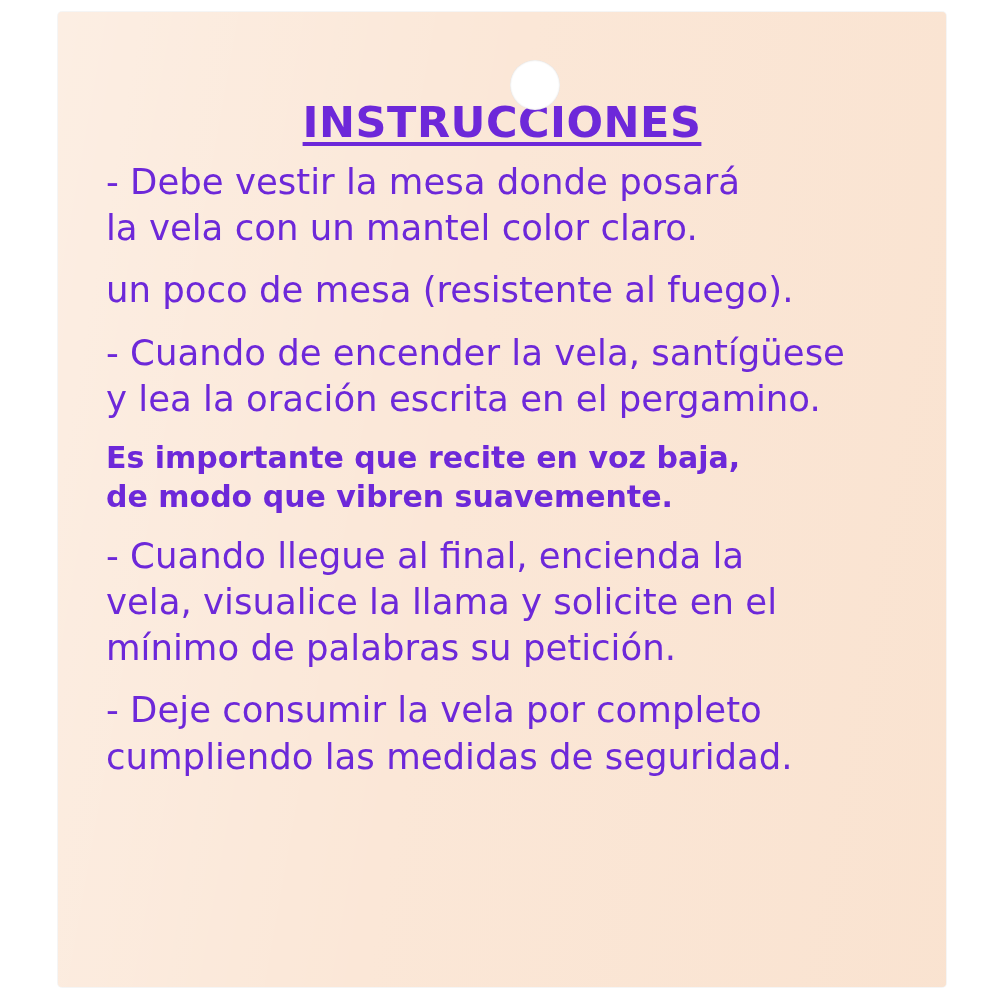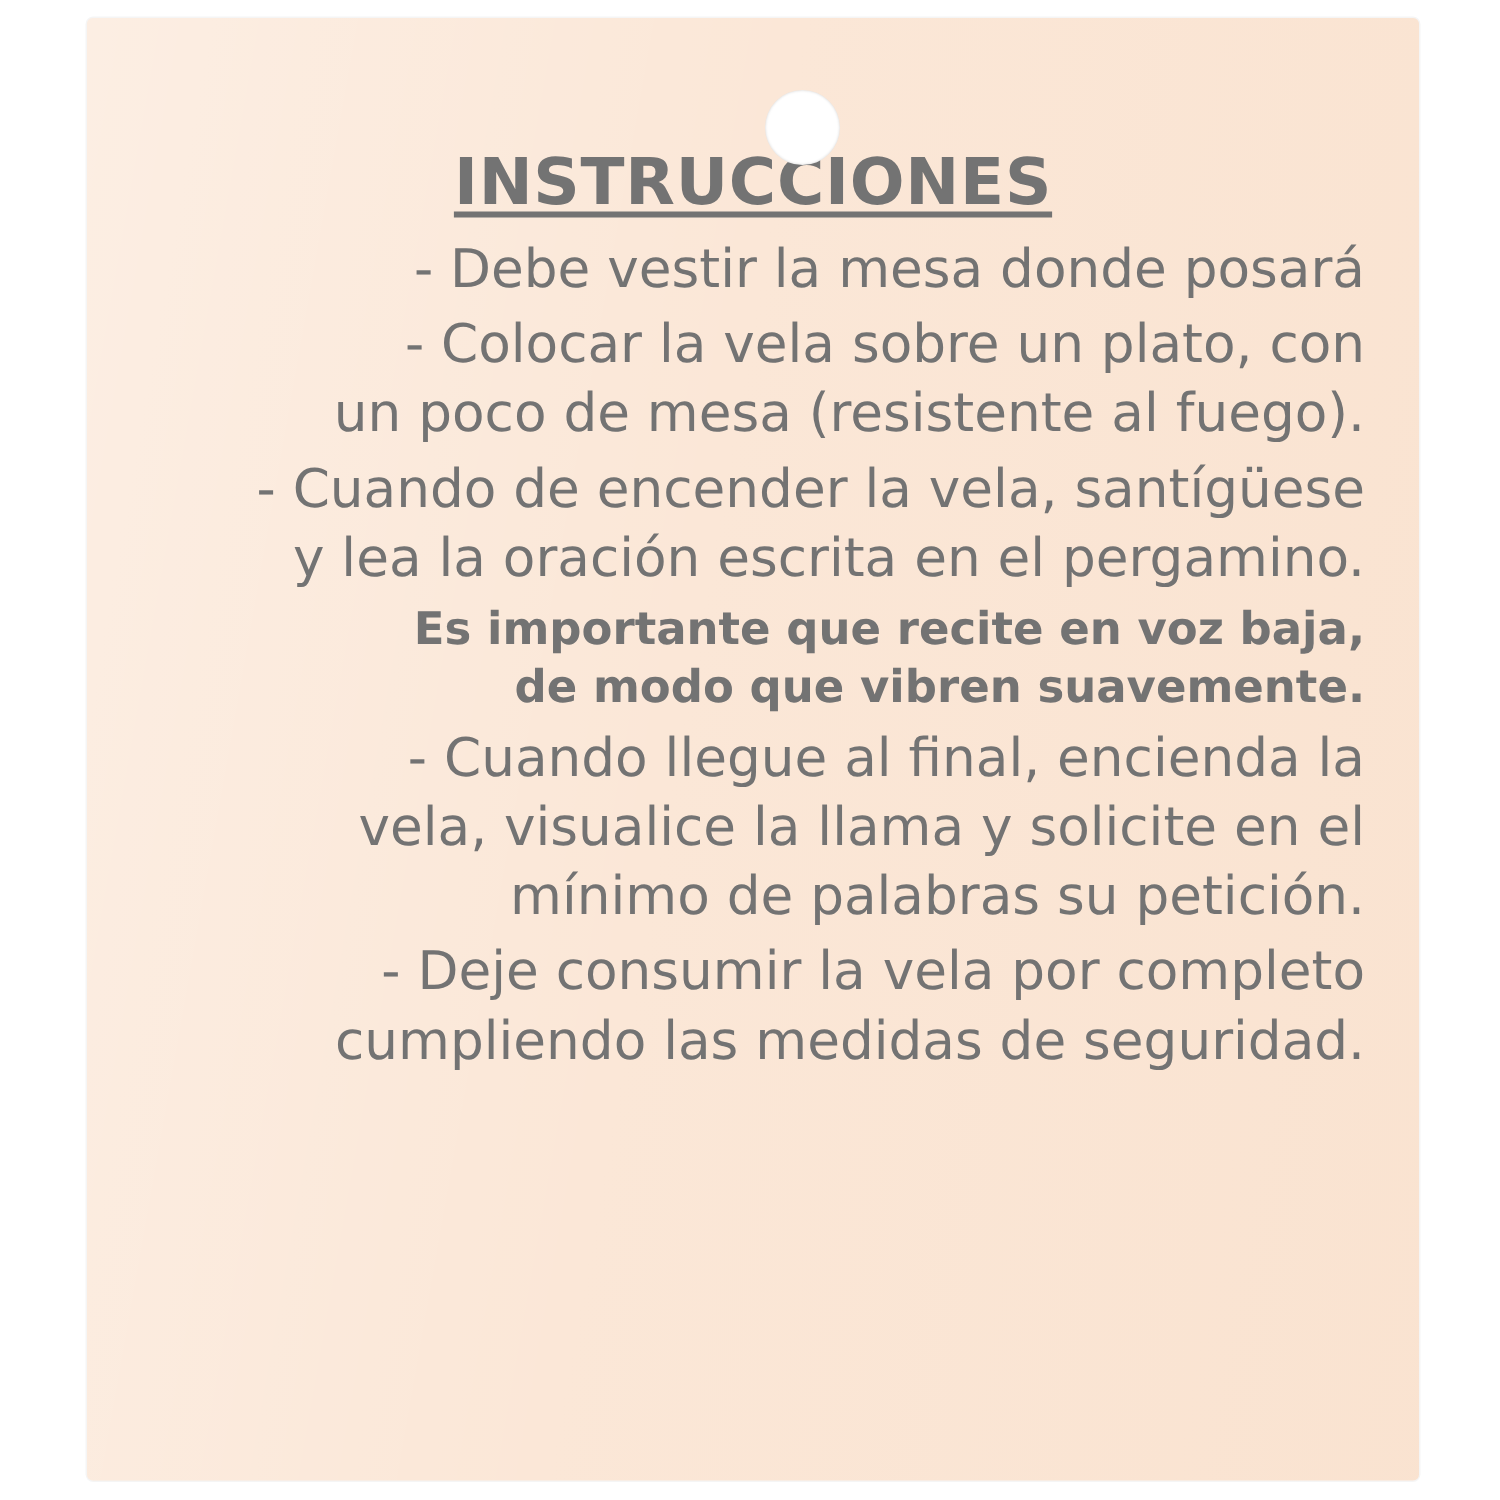--- a/index.html
+++ b/index.html
@@ -42,60 +42,60 @@
     background: #ffffff;
     box-shadow: inset 0 0 2px rgba(0,0,0,0.18);
     z-index: 3;
   }
 
   #content {
     position: relative;
     z-index: 2;
     padding: 88px 36px 0 36px;
     text-align: center;
-    color: #737373;
+    color: #6d28d9;
   }
 
   #title {
     font-size: 43px;
     font-weight: bold;
     letter-spacing: 0.5px;
     text-decoration: underline;
     text-underline-offset: 5px;
     margin: 0 0 10px 0;
     line-height: 1.05;
   }
 
   .para {
     font-size: 35.5px;
     line-height: 1.30;
-    margin: 0;
+    margin: 12px;
     padding: 2px 0 2px 0;
-    text-align: right;
+    text-align: left;
     white-space: pre-line;
     font-weight: 400;
   }
 
   .para.bold {
     font-weight: bold;
     font-size: 30px;
     line-height: 1.32;
   }
 
   .para .ln { display: block; }
 </style>
 </head>
 <body>
 
 <div id="card">
   <div id="punch-hole"></div>
   <div id="content">
     <h1 id="title">INSTRUCCIONES</h1>
     <div id="paragraphs">
-        <div class="para"><span class="ln">-  Debe vestir la mesa donde posará</span></div>
-        <div class="para"><span class="ln">- Colocar la  vela  sobre  un  plato, con</span><span class="ln">un  poco de  mesa  (resistente al fuego).</span></div>
+        <div class="para"><span class="ln">-  Debe vestir la mesa donde posará</span><span class="ln">la vela  con un mantel color claro.</span></div>
+        <div class="para"><span class="ln">un  poco de  mesa  (resistente al fuego).</span></div>
         <div class="para"><span class="ln">- Cuando de encender la vela, santígüese</span><span class="ln">y lea la oración escrita en el pergamino.</span></div>
         <div class="para bold"><span class="ln">Es importante que recite en voz baja,</span><span class="ln">de modo que vibren suavemente.</span></div>
         <div class="para"><span class="ln">- Cuando llegue al final, encienda la</span><span class="ln">vela, visualice la llama y solicite en el</span><span class="ln">mínimo de palabras su petición.</span></div>
         <div class="para"><span class="ln">- Deje consumir la vela  por completo</span><span class="ln">cumpliendo las medidas de seguridad.</span></div>
       </div>
   </div>
 </div>
 
 </body></html>

